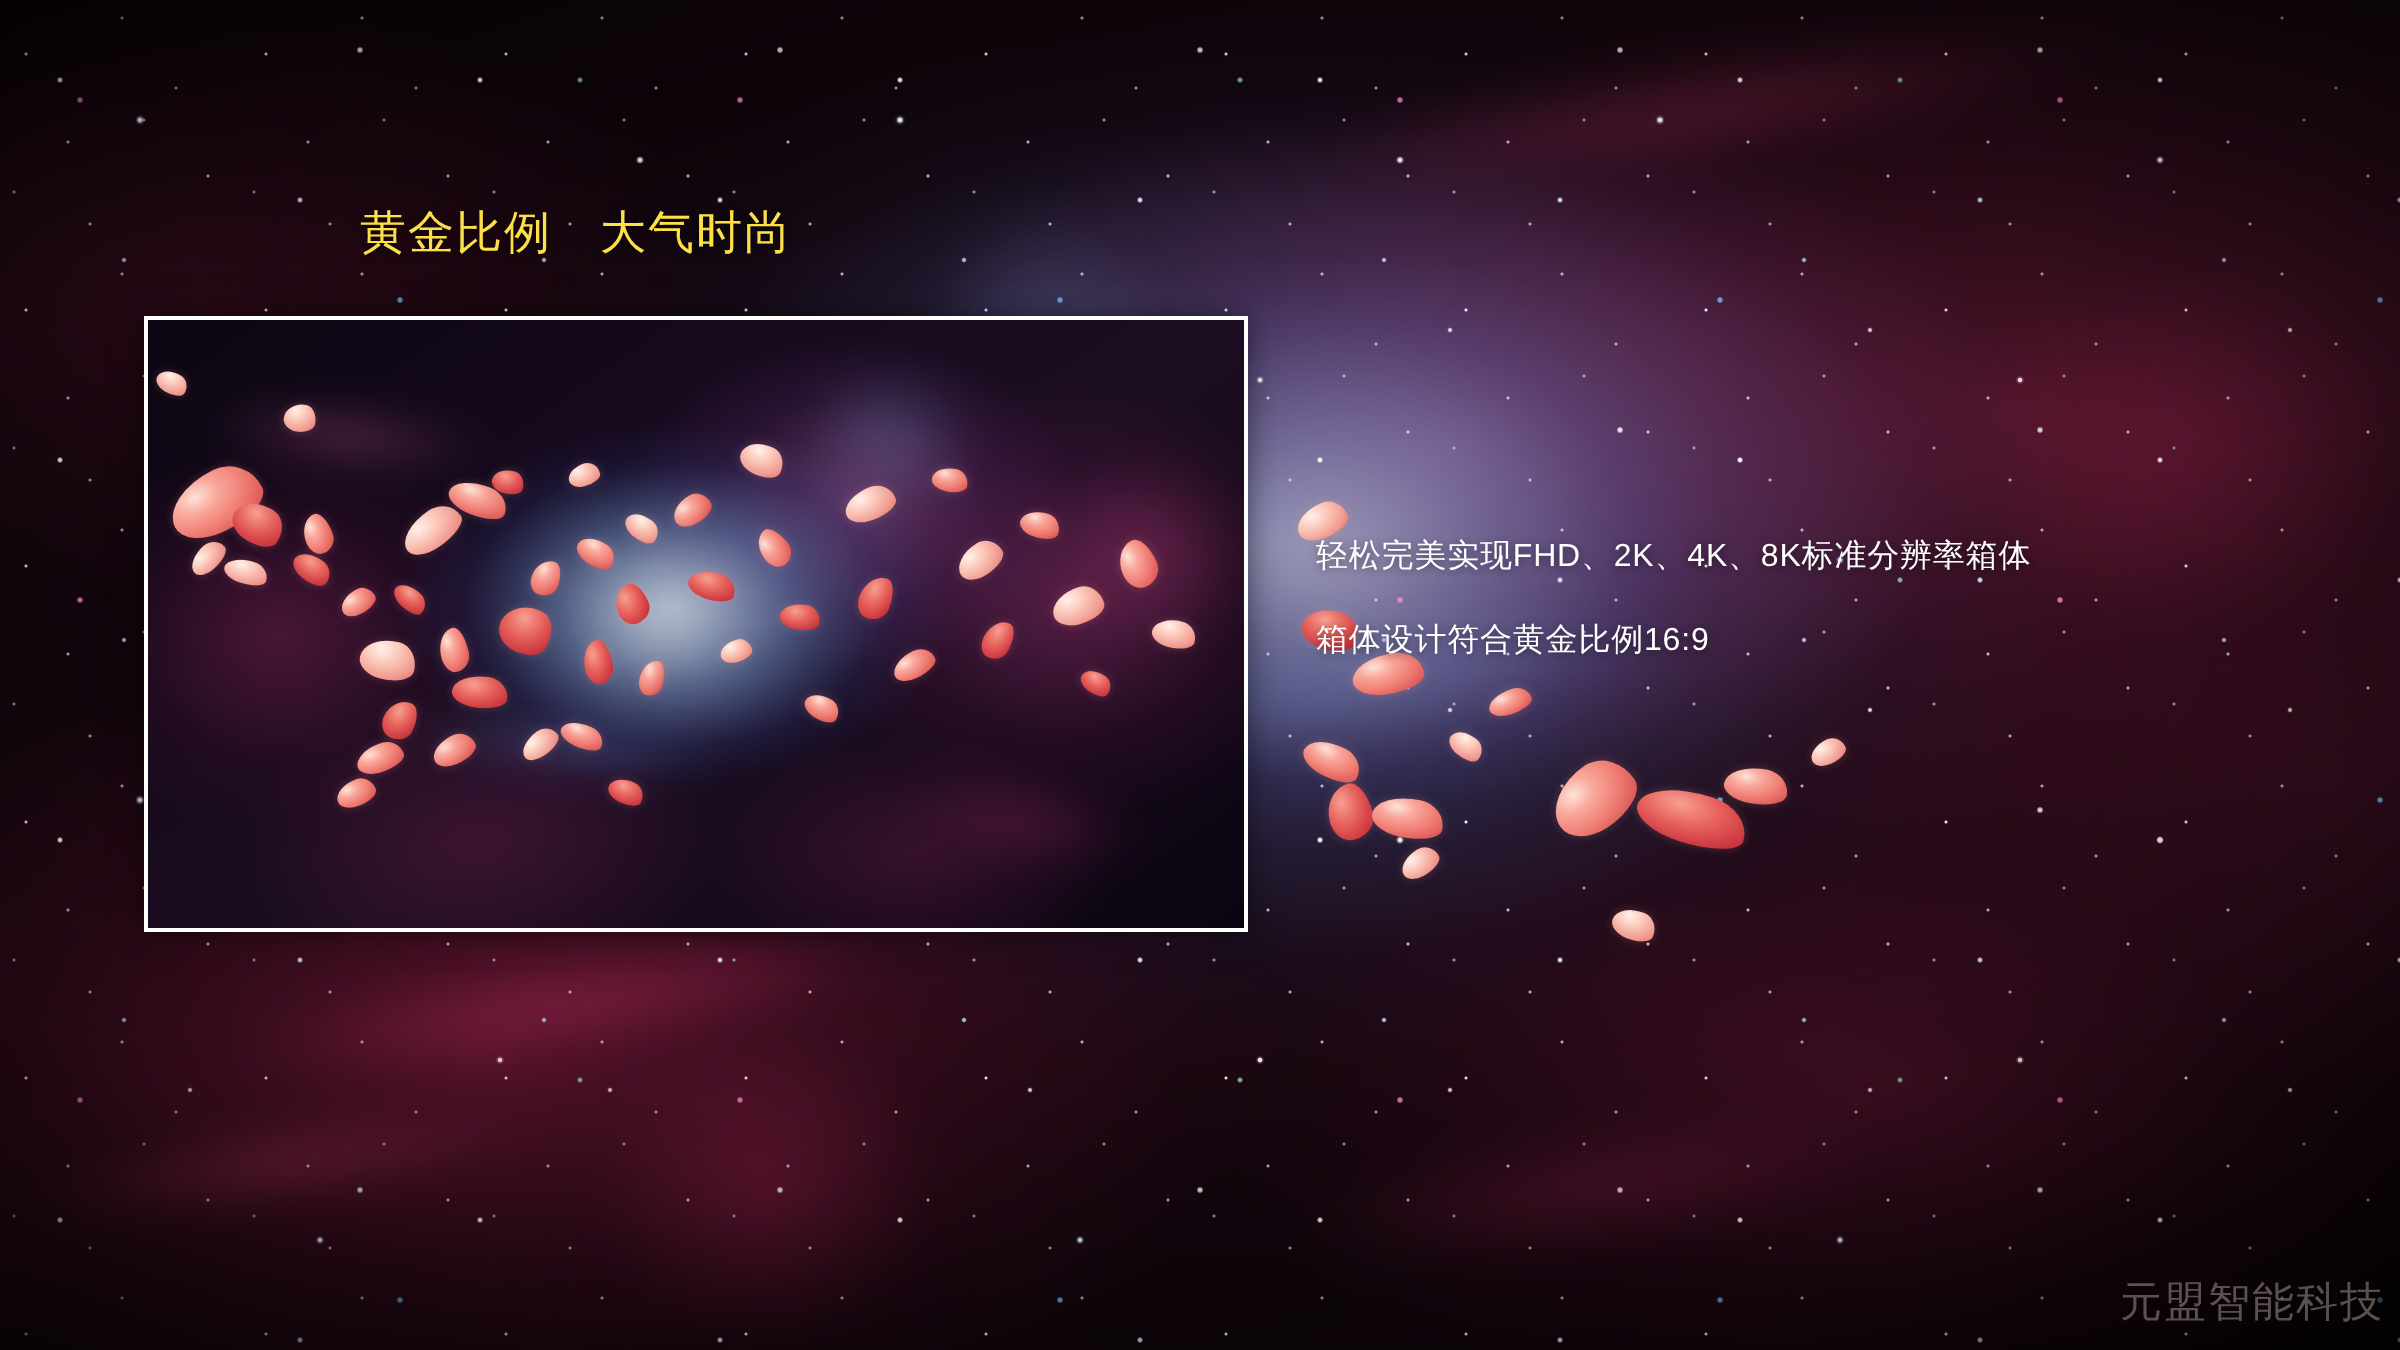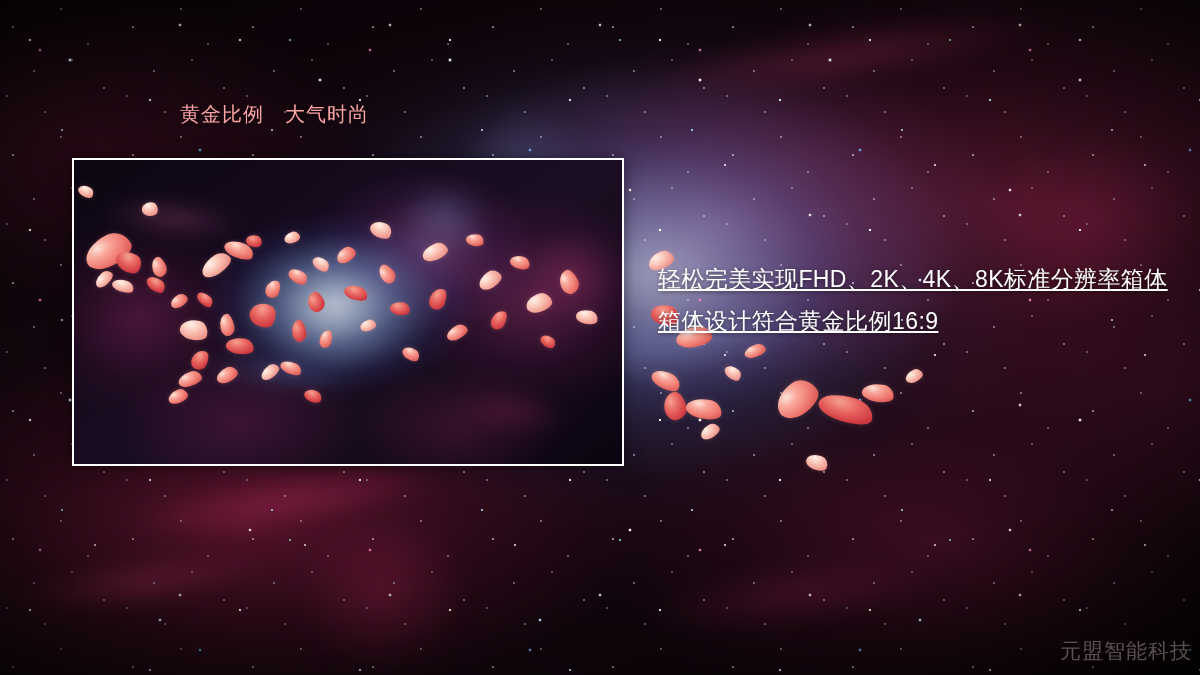--- a/index.html
+++ b/index.html
@@ -97,23 +97,23 @@
   .vignette {
     position: absolute; inset: 0;
     background: radial-gradient(ellipse 75% 72% at 50% 46%, rgba(0,0,0,0) 42%, rgba(0,0,0,0.30) 76%, rgba(0,0,0,0.68) 100%);
     pointer-events: none;
   }
 
   
   .title {
     position: absolute;
     left: 180px; top: 101px;
-    font-size: 20px;
+    font-size: 23px;
     letter-spacing: 1px;
-    color: #fca5a5;
+    color: #fde047;
     text-shadow: 0 1px 5px rgba(0,0,0,0.55);
     white-space: pre;
   }
 
   
   .panel {
     position: absolute;
     left: 72px; top: 158px;
     width: 552px; height: 308px;
     border: 2px solid #ffffff;
@@ -164,27 +164,26 @@
     background: radial-gradient(ellipse at 36% 30%, #f6a091 0%, #e8655f 38%, #cf3b42 72%, #a82b33 100%);
   }
 
   
   .body-copy {
     position: absolute;
     left: 658px; top: 258px;
     width: 520px;
   }
   .body-copy .line {
-    font-size: 23px;
+    font-size: 16px;
     line-height: 42px;
     color: #ffffff;
     letter-spacing: 0.4px;
     white-space: nowrap;
     text-shadow: 0 1px 4px rgba(0,0,0,0.45);
-    text-decoration: underline;
   }
 
   
   .watermark {
     position: absolute;
     right: 8px; bottom: 10px;
     font-size: 21px;
     letter-spacing: 1px;
     color: rgba(168,152,152,0.52);
   }

